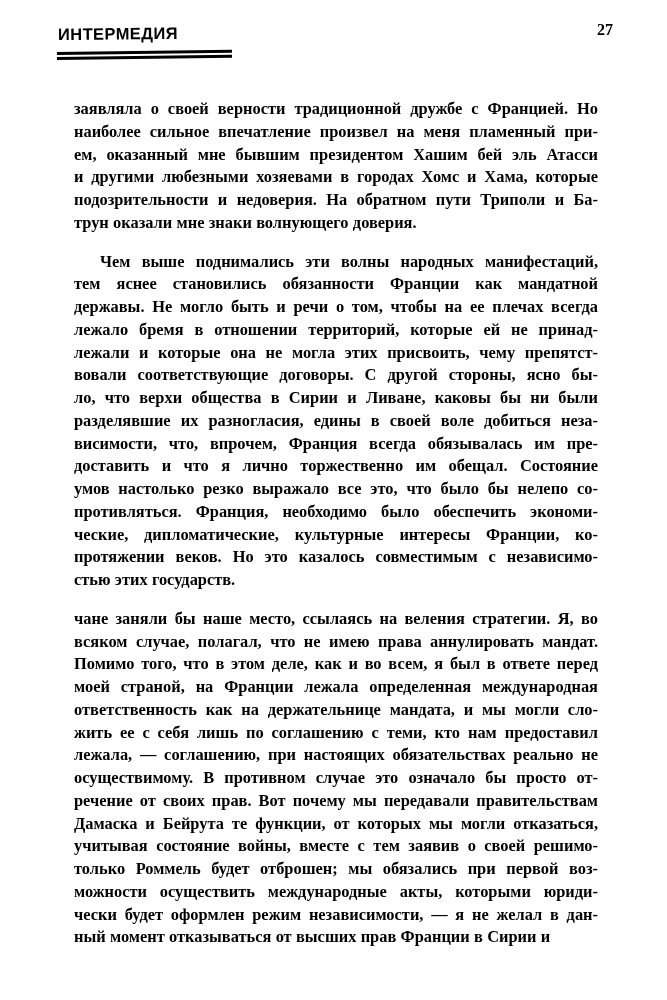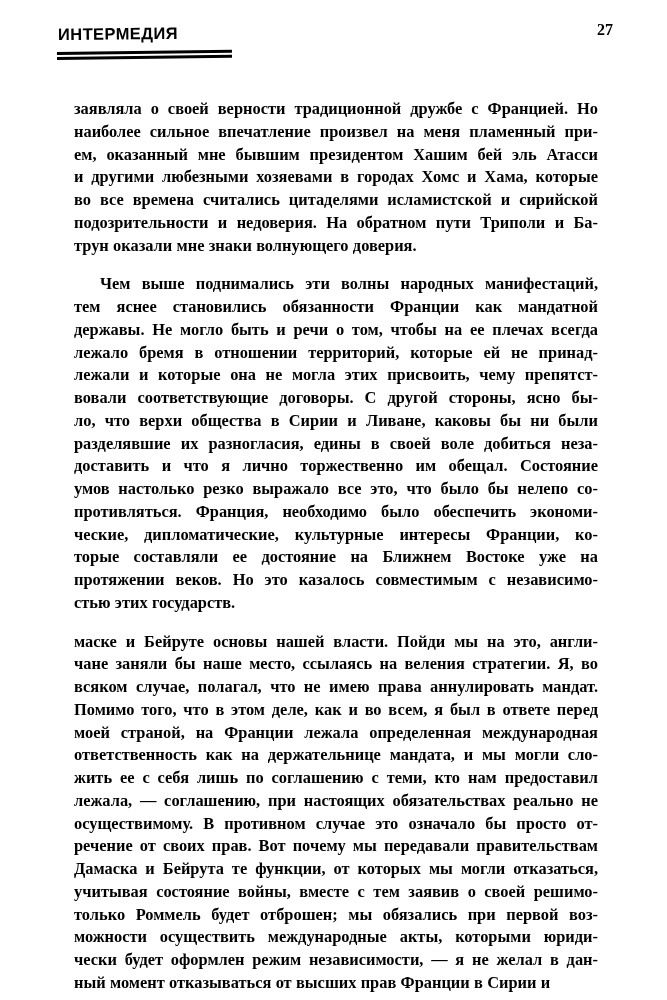--- a/index.html
+++ b/index.html
@@ -127,43 +127,41 @@
       <div class="rule rule-bottom"></div>
     </div>
   </div>
 
   <div class="textblock">
       <p class="para">
         <span class="ln">заявляла о своей верности традиционной дружбе с Францией. Но</span>
         <span class="ln">наиболее сильное впечатление произвел на меня пламенный при-</span>
         <span class="ln">ем, оказанный мне бывшим президентом Хашим бей эль Атасси</span>
         <span class="ln">и другими любезными хозяевами в городах Хомс и Хама, которые</span>
-        <span class="ln">во все времена считались цитаделями исламистской и сирийской</span>
         <span class="ln">подозрительности и недоверия. На обратном пути Триполи и Ба-</span>
         <span class="ln last">трун оказали мне знаки волнующего доверия.</span>
       </p>
       <p class="para">
         <span class="ln indent">Чем выше поднимались эти волны народных манифестаций,</span>
         <span class="ln">тем яснее становились обязанности Франции как мандатной</span>
         <span class="ln">державы. Не могло быть и речи о том, чтобы на ее плечах всегда</span>
         <span class="ln">лежало бремя в отношении территорий, которые ей не принад-</span>
         <span class="ln">лежали и которые она не могла этих присвоить, чему препятст-</span>
         <span class="ln">вовали соответствующие договоры. С другой стороны, ясно бы-</span>
         <span class="ln">ло, что верхи общества в Сирии и Ливане, каковы бы ни были</span>
         <span class="ln">разделявшие их разногласия, едины в своей воле добиться неза-</span>
+        <span class="ln">висимости, что, впрочем, Франция всегда обязывалась им пре-</span>
         <span class="ln">доставить и что я лично торжественно им обещал. Состояние</span>
         <span class="ln">умов настолько резко выражало все это, что было бы нелепо со-</span>
         <span class="ln">противляться. Франция, необходимо было обеспечить экономи-</span>
         <span class="ln">ческие, дипломатические, культурные интересы Франции, ко-</span>
-        <span class="ln">торые составляли ее достояние на Ближнем Востоке уже на</span>
         <span class="ln">протяжении веков. Но это казалось совместимым с независимо-</span>
         <span class="ln last">стью этих государств.</span>
       </p>
       <p class="para">
-        <span class="ln">маске и Бейруте основы нашей власти. Пойди мы на это, англи-</span>
         <span class="ln">чане заняли бы наше место, ссылаясь на веления стратегии. Я, во</span>
         <span class="ln">всяком случае, полагал, что не имею права аннулировать мандат.</span>
         <span class="ln">Помимо того, что в этом деле, как и во всем, я был в ответе перед</span>
         <span class="ln">моей страной, на Франции лежала определенная международная</span>
         <span class="ln">ответственность как на держательнице мандата, и мы могли сло-</span>
         <span class="ln">жить ее с себя лишь по соглашению с теми, кто нам предоставил</span>
         <span class="ln">лежала, — соглашению, при настоящих обязательствах реально не</span>
         <span class="ln">осуществимому. В противном случае это означало бы просто от-</span>
         <span class="ln">речение от своих прав. Вот почему мы передавали правительствам</span>
         <span class="ln">Дамаска и Бейрута те функции, от которых мы могли отказаться,</span>

